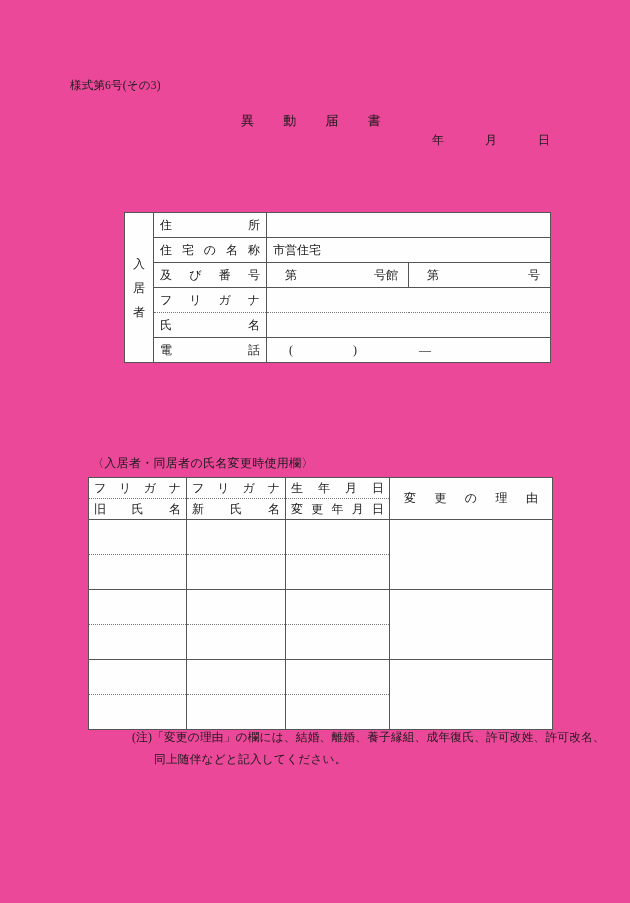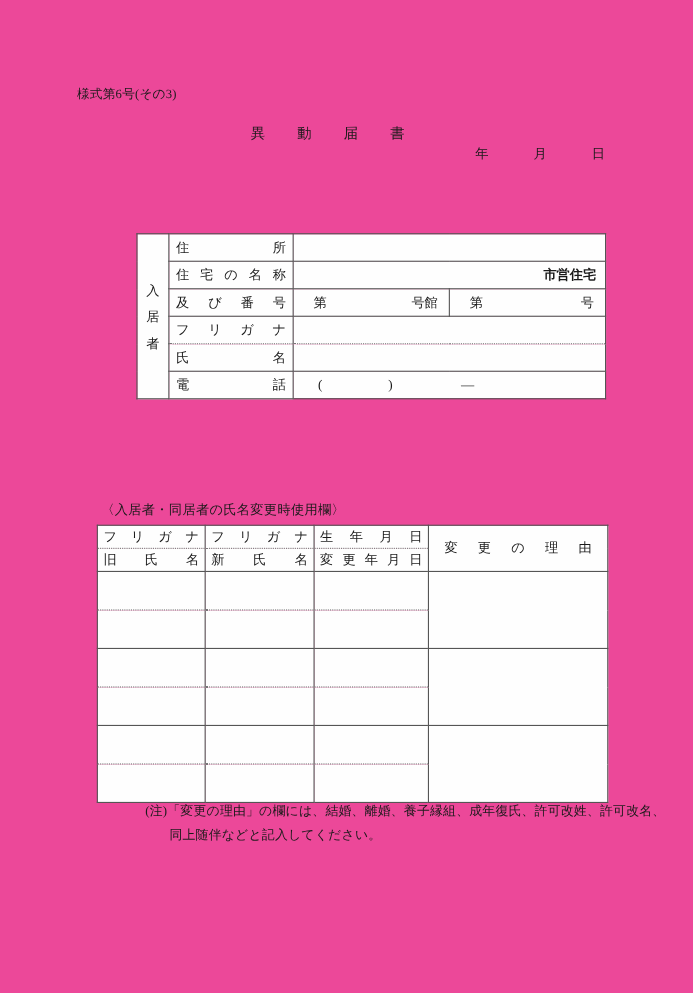--- a/index.html
+++ b/index.html
@@ -23,21 +23,21 @@
 
   
   .abs { position: absolute; white-space: pre; }
 
   #form-code {
     left: 70px; top: 78px;
     font-size: 11.5px;
     letter-spacing: 0.2px;
   }
   #doc-title {
-    left: 228px; top: 112px;
+    left: 241px; top: 112px;
     font-size: 13px;
     letter-spacing: 13px;
   }
   #date-line {
     left: 432px; top: 132px;
     font-size: 12px;
     letter-spacing: 19px;
   }
   #addressee {
     left: 96px; top: 176px;
@@ -102,21 +102,21 @@
   }
   .spread-2 { display: flex; justify-content: space-between; }
   .spread-2 > span { display: block; }
   .spread-even {
     display: flex;
     justify-content: space-between;
   }
   .val { padding: 0 6px; }
   .dotted-bottom { border-bottom: 1px dotted #777 !important; }
   .dotted-top { border-top: 1px dotted #777 !important; }
-  .ta-right { text-align: right; padding-right: 8px; font-weight: bold; }
+  .ta-right { text-align: left; padding-right: 8px; }
   .row-tall td { height: 28px; }
 
   .bldg-cell {
     padding-left: 18px;
     padding-right: 10px;
   }
   .bldg-inner {
     display: flex;
     justify-content: space-between;
   }

